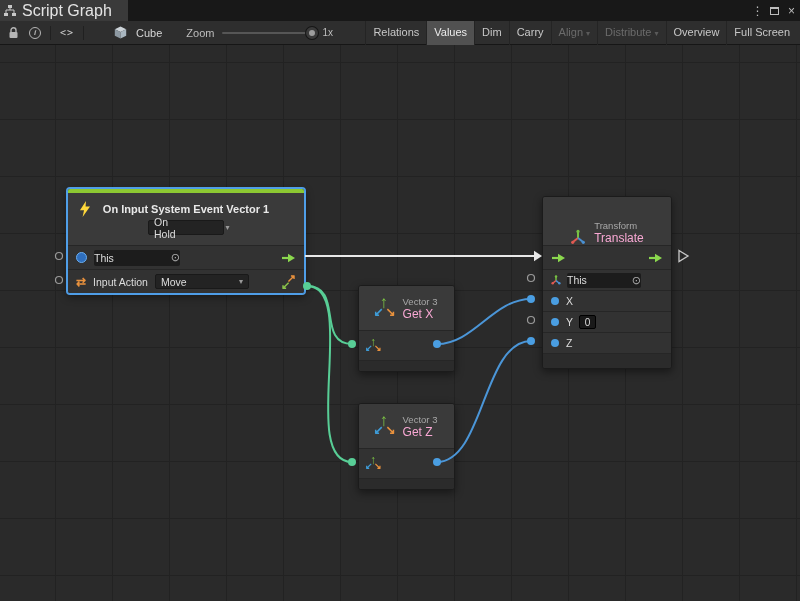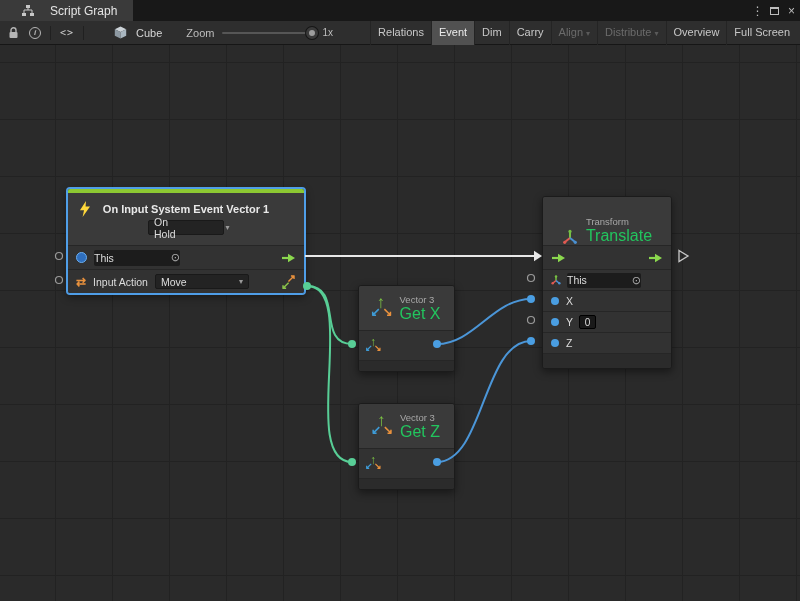--- a/index.html
+++ b/index.html
@@ -1,22 +1,22 @@
 <!DOCTYPE html>
 <html><head>
 <meta charset="utf-8">
 <style>
   * { margin:0; padding:0; box-sizing:border-box; }
   html,body { width:800px; height:601px; background:#2a2a2a; overflow:hidden;
               font-family:"Liberation Sans", sans-serif; color:#c8c8c8; }
 
   
   .titlebar { height:21px; background:#181818; display:flex; align-items:stretch; }
-  .tab { display:flex; align-items:center; gap:16px; padding:0 16px 0 22px;
-         background:#3a3a3a; font-size:12px; color:#e4e4e4; }
+  .tab { display:flex; align-items:center; gap:6px; padding:0 16px 0 4px;
+         background:#3a3a3a; font-size:16px; color:#e4e4e4; }
   .titlebar .spacer { flex:1; }
   .tb-ctrl { width:17px; display:flex; align-items:center; justify-content:center;
              color:#bdbdbd; font-size:12px; cursor:default; }
   .max-box { width:9px; height:8px; border:1px solid #bdbdbd; border-top-width:2px; }
 
   
   .toolbar { height:24px; background:#2e2e2e; border-bottom:1px solid #161616;
              display:flex; align-items:center; font-size:11px; padding:0 3px; }
   .tool-ic { display:flex; align-items:center; justify-content:center; margin:0 5px; }
   .sep { width:1px; height:14px; background:#202020; margin:0 4px; }
@@ -80,21 +80,21 @@
   .v2icon { position:relative; width:14px; height:14px; margin-left:auto; flex:none; }
   .v2icon .a1 { position:absolute; right:0; top:-3px; color:#e8913d; font-size:11px; font-weight:bold; }
   .v2icon .a2 { position:absolute; left:-1px; bottom:-3px; color:#8bc34a; font-size:11px; font-weight:bold; }
   .flow-arrow { flex:none; }
   .ml-auto { margin-left:auto; }
 
   
   .node-translate { left:542px; top:151px; width:130px; }
   .tr-header { height:48px; display:flex; align-items:flex-end; justify-content:center; gap:8px; }
   .hdr-cat { font-size:9.5px; color:#a8a8a8; }
-  .hdr-title { font-size:16px; color:#22c55e; }
+  .hdr-title { font-size:12px; color:#f9a8d4; }
   .tr-flow { height:24px; }
   .tr-row { height:21px; }
   .port-dot { width:8px; height:8px; border-radius:50%; background:#4a9ee2; margin-right:7px; flex:none; }
   .val-box { background:#191919; border:1px solid #000; border-radius:2px; width:17px; height:14px;
              color:#ddd; font-size:10px; display:inline-flex; align-items:center;
              justify-content:center; margin-left:6px; }
   .tr-footer { height:15px; }
   .mini-gz { margin-right:6px; flex:none; }
 
   
@@ -156,21 +156,21 @@
   </span>
   <span class="obj-name">Cube</span>
   <span class="zoom-lbl">Zoom</span>
   <span class="slider">
       <span class="knob"></span>
     </span>
   <span class="zoom-val">1x</span>
 
   <span class="btn-strip">
     <span class="tbtn">Relations</span>
-    <span class="tbtn active">Event</span>
+    <span class="tbtn active">Values</span>
     <span class="tbtn">Dim</span>
     <span class="tbtn">Carry</span>
     <span class="tbtn disabled"><span>Align</span><span class="caret">▾</span></span>
     <span class="tbtn disabled"><span>Distribute</span><span class="caret">▾</span></span>
     <span class="tbtn">Overview</span>
     <span class="tbtn">Full Screen</span>
   </span>
 </div>
 
 <div class="canvas">

